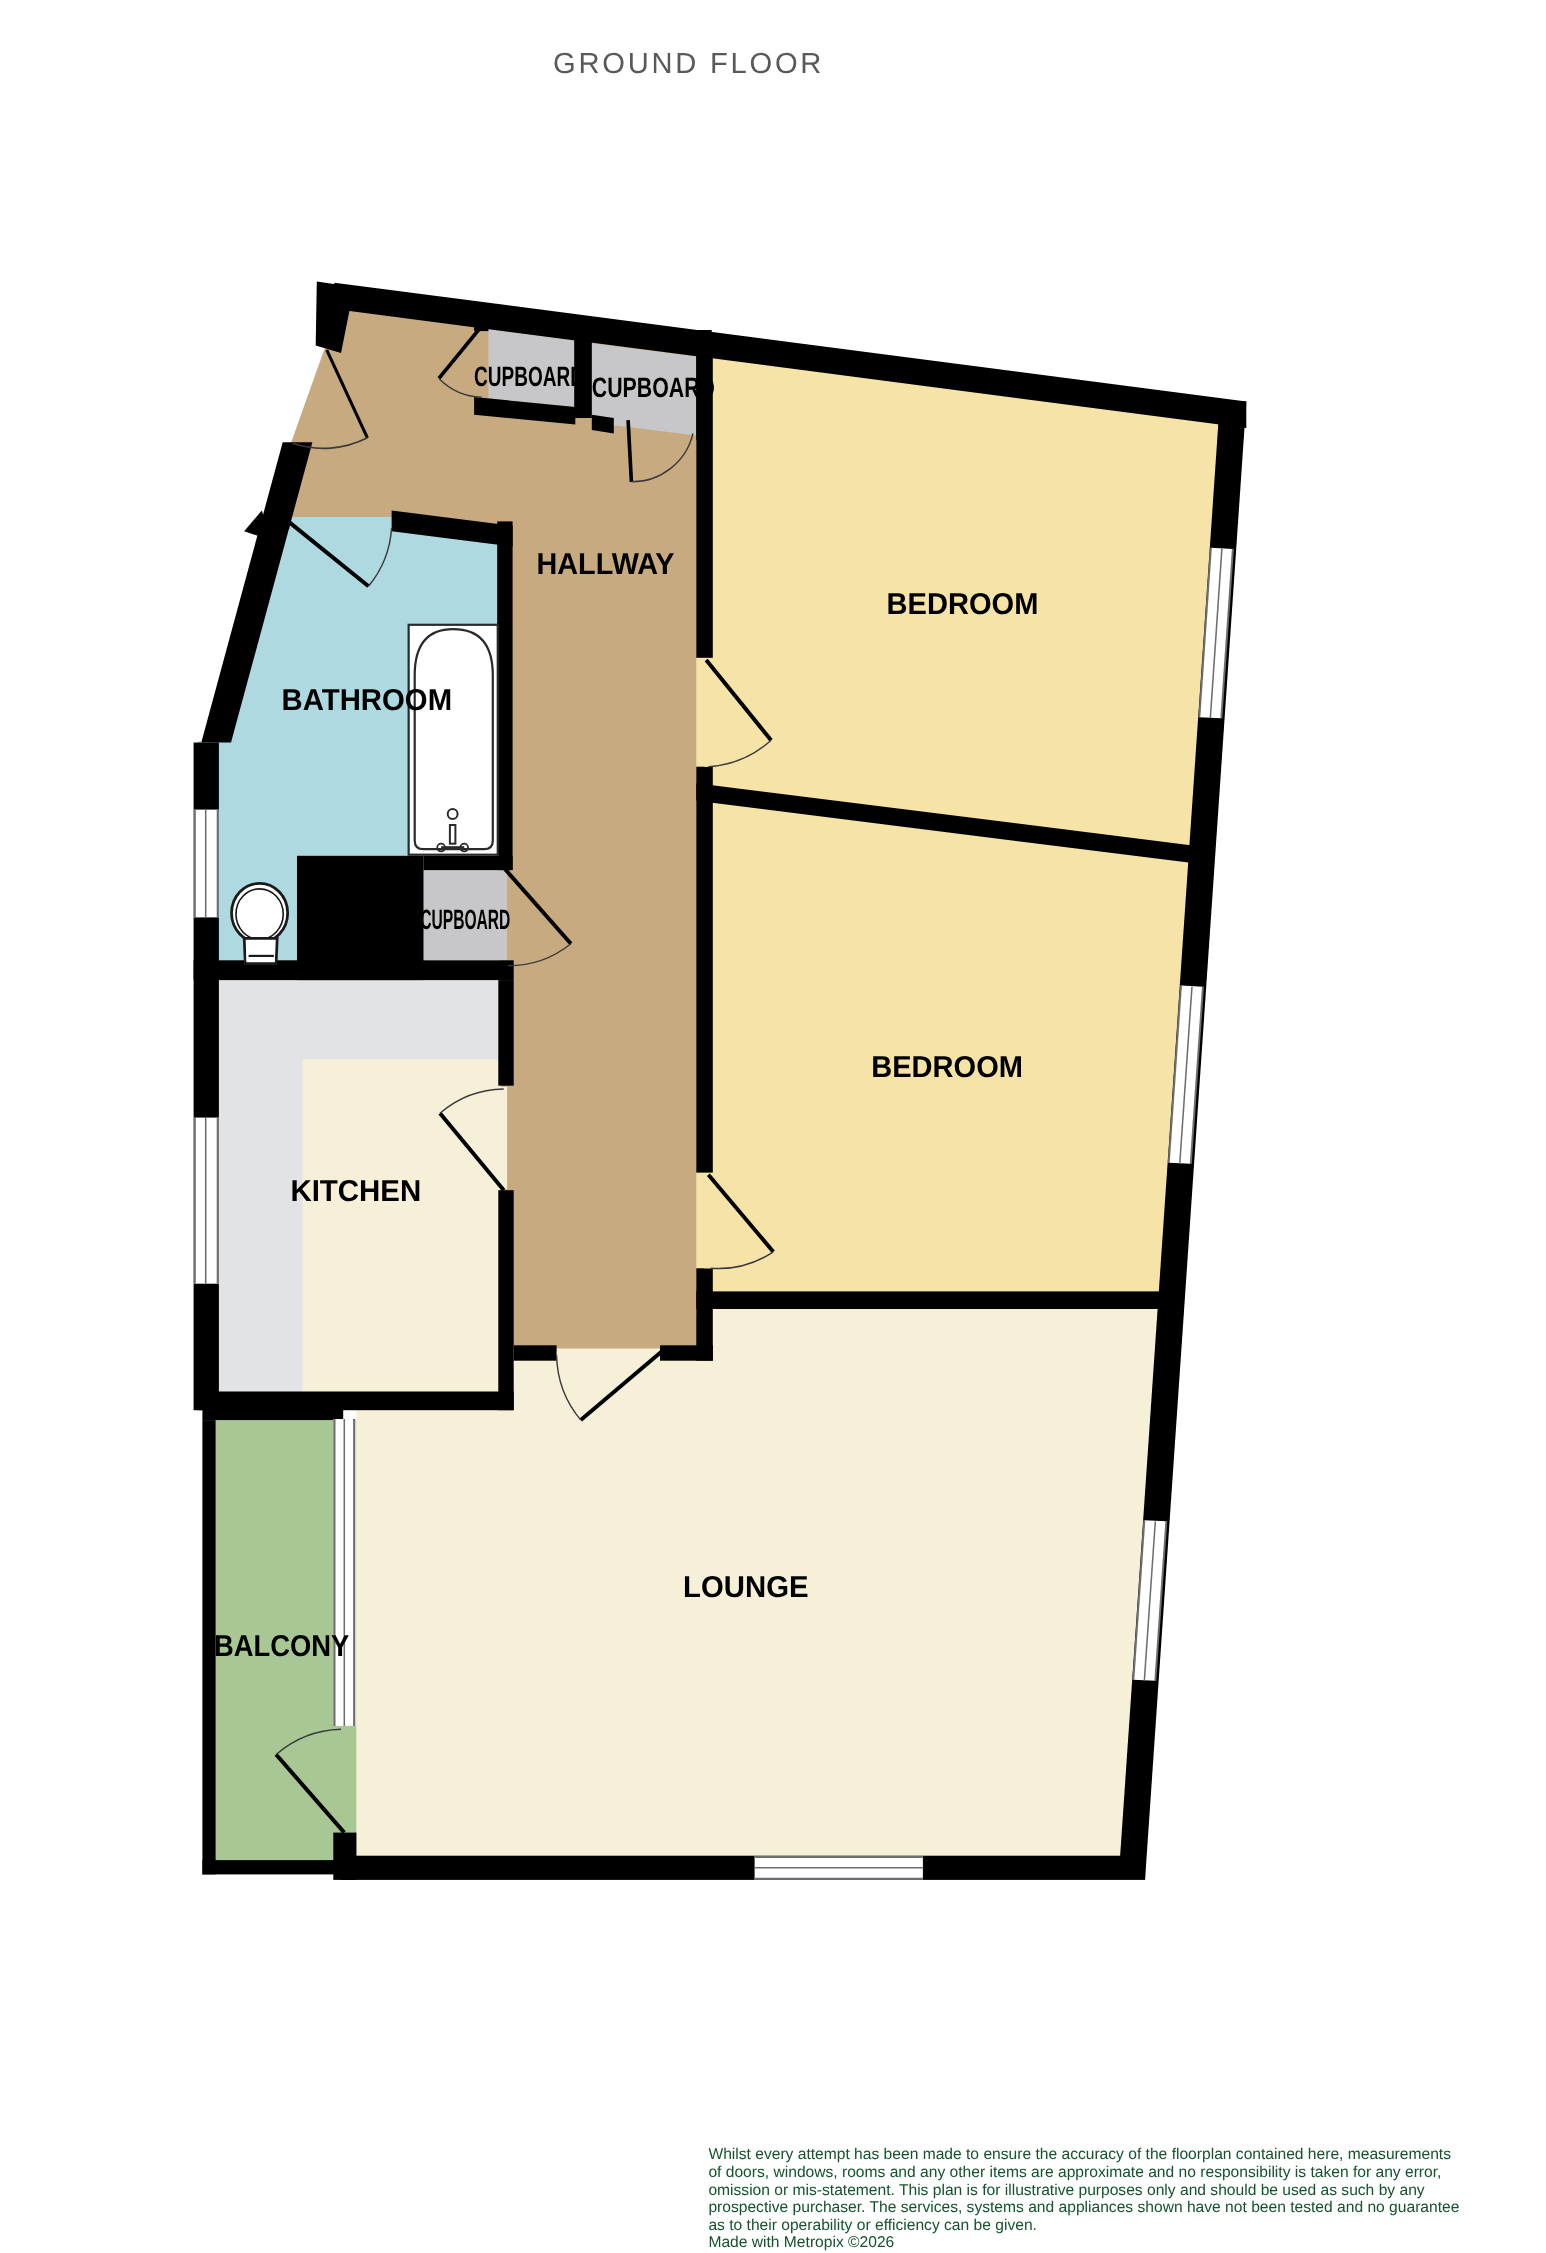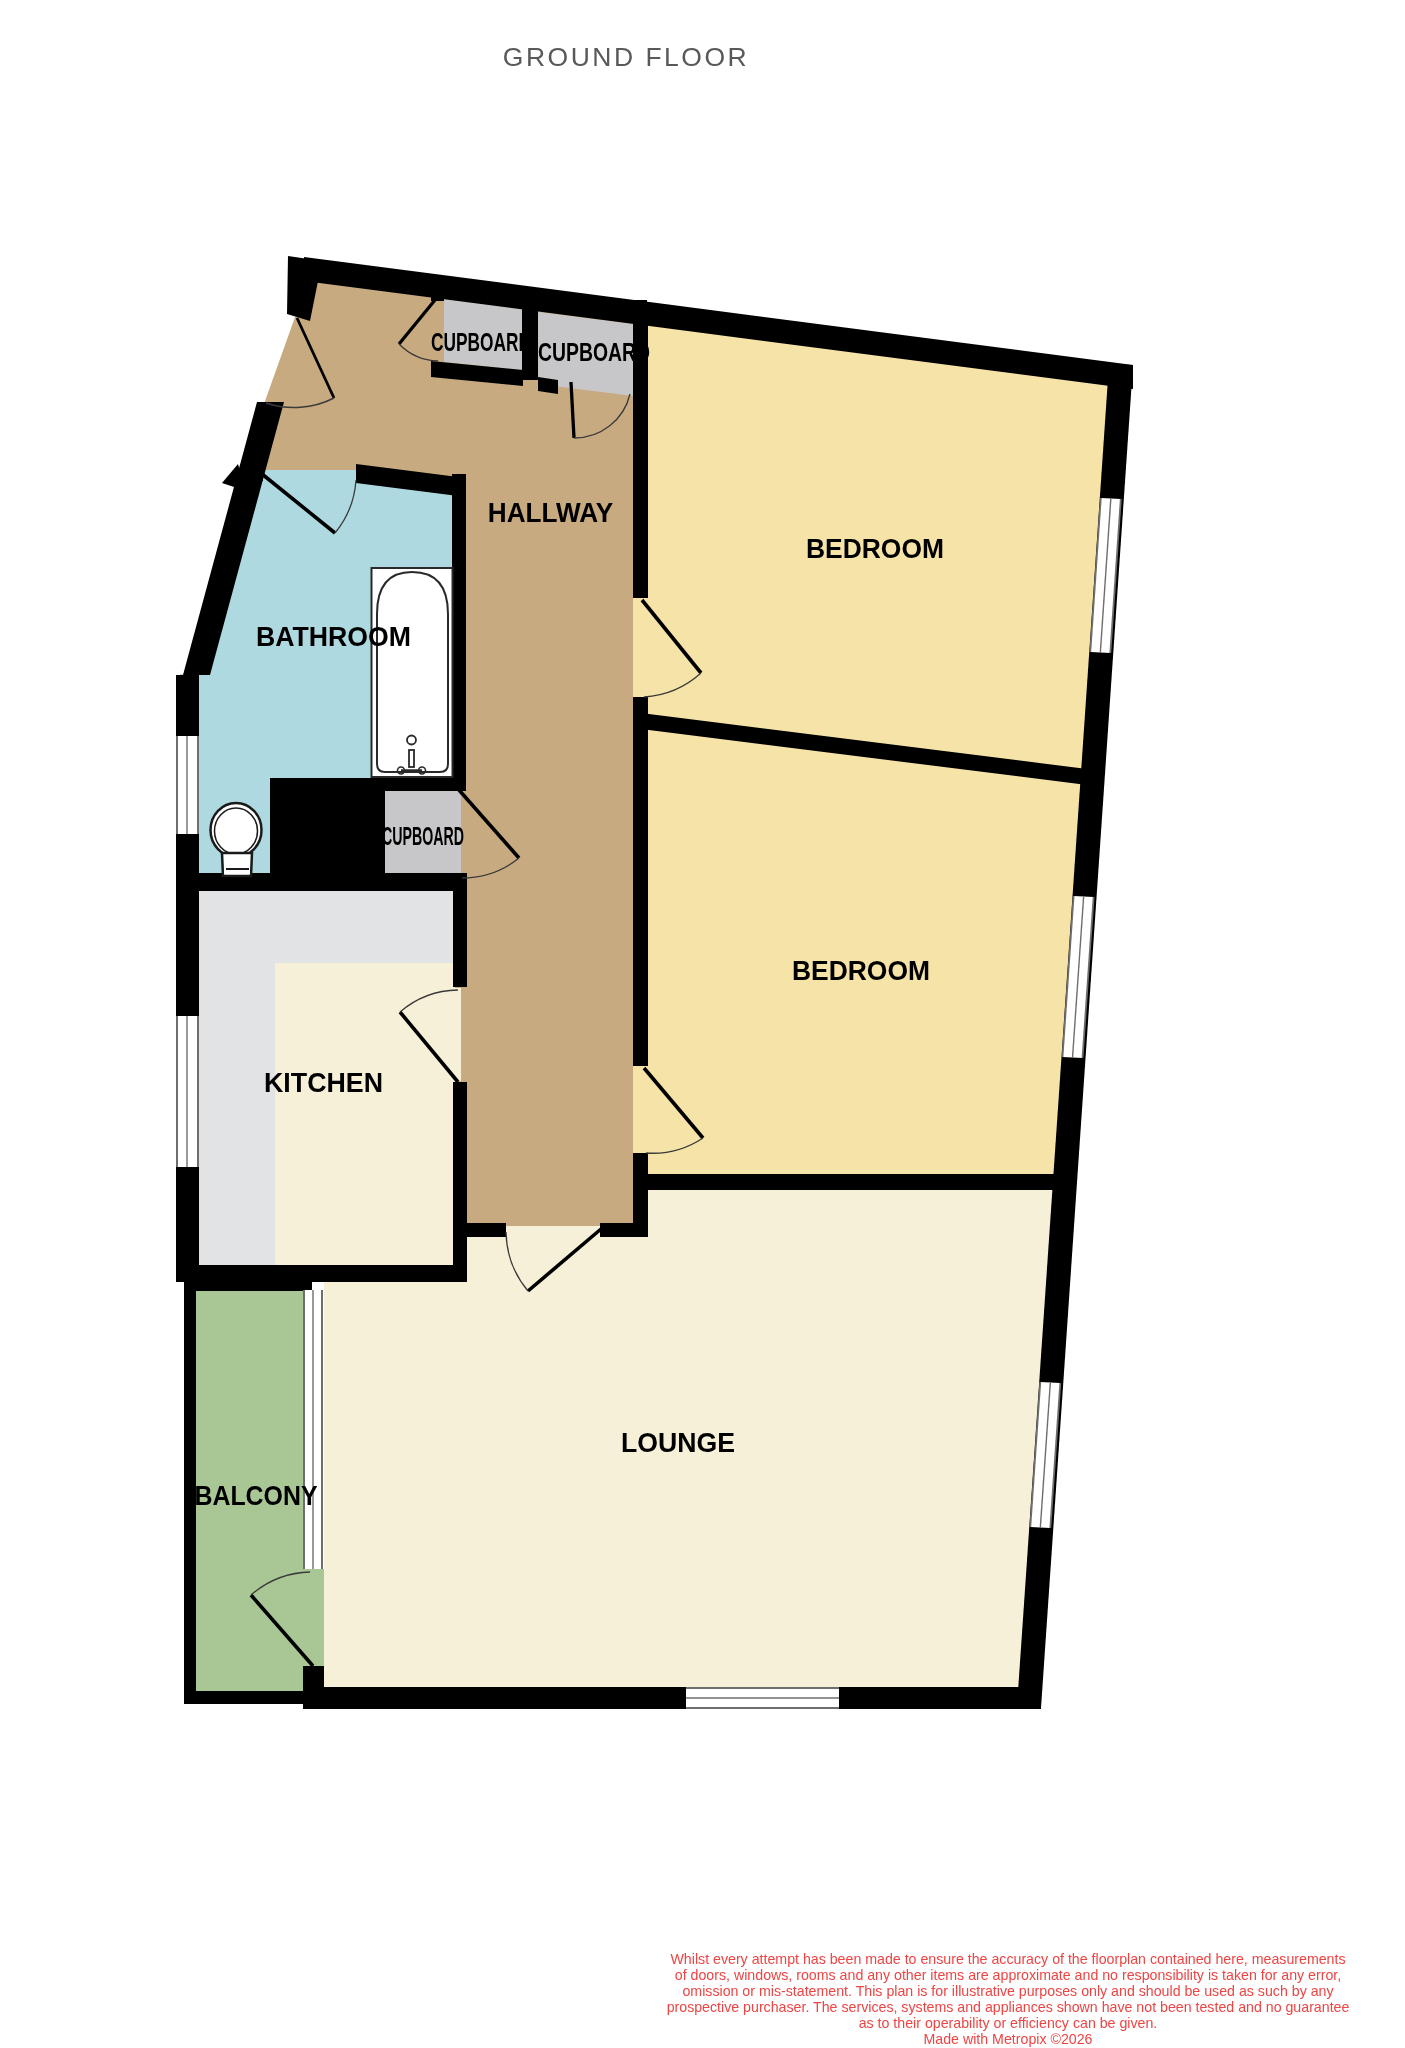--- a/index.html
+++ b/index.html
@@ -1,20 +1,20 @@
 <!DOCTYPE html>
 <html><head>
 <meta charset="utf-8">
 <style>
   html,body{margin:0;padding:0;background:#ffffff;}
   .page{position:relative;width:1405px;height:2048px;background:#ffffff;overflow:hidden;
         font-family:"Liberation Sans", sans-serif;}
   svg text{font-family:"Liberation Sans", sans-serif;}
-  .disc{position:absolute;left:658px;top:1951px;width:700px;text-align:center;
-        font-size:14.2px;line-height:16px;color:#ef4444;}
+  .disc{position:absolute;left:644px;top:1951px;width:700px;text-align:left;
+        font-size:14.2px;line-height:16px;color:#14532d;}
 </style>
 </head>
 <body>
 <div class="page">
 <svg width="1405" height="2048" viewBox="0 0 1405 2048">
 
   <text x="626" y="66" font-size="26.5" letter-spacing="2.5" fill="#595959" text-anchor="middle">GROUND FLOOR</text>
 
   <polygon points="308,264 648,307 648,1231 455,1231 455,485 356,472 265,472 264,404 295,317" fill="#c8aa81"></polygon>
 

